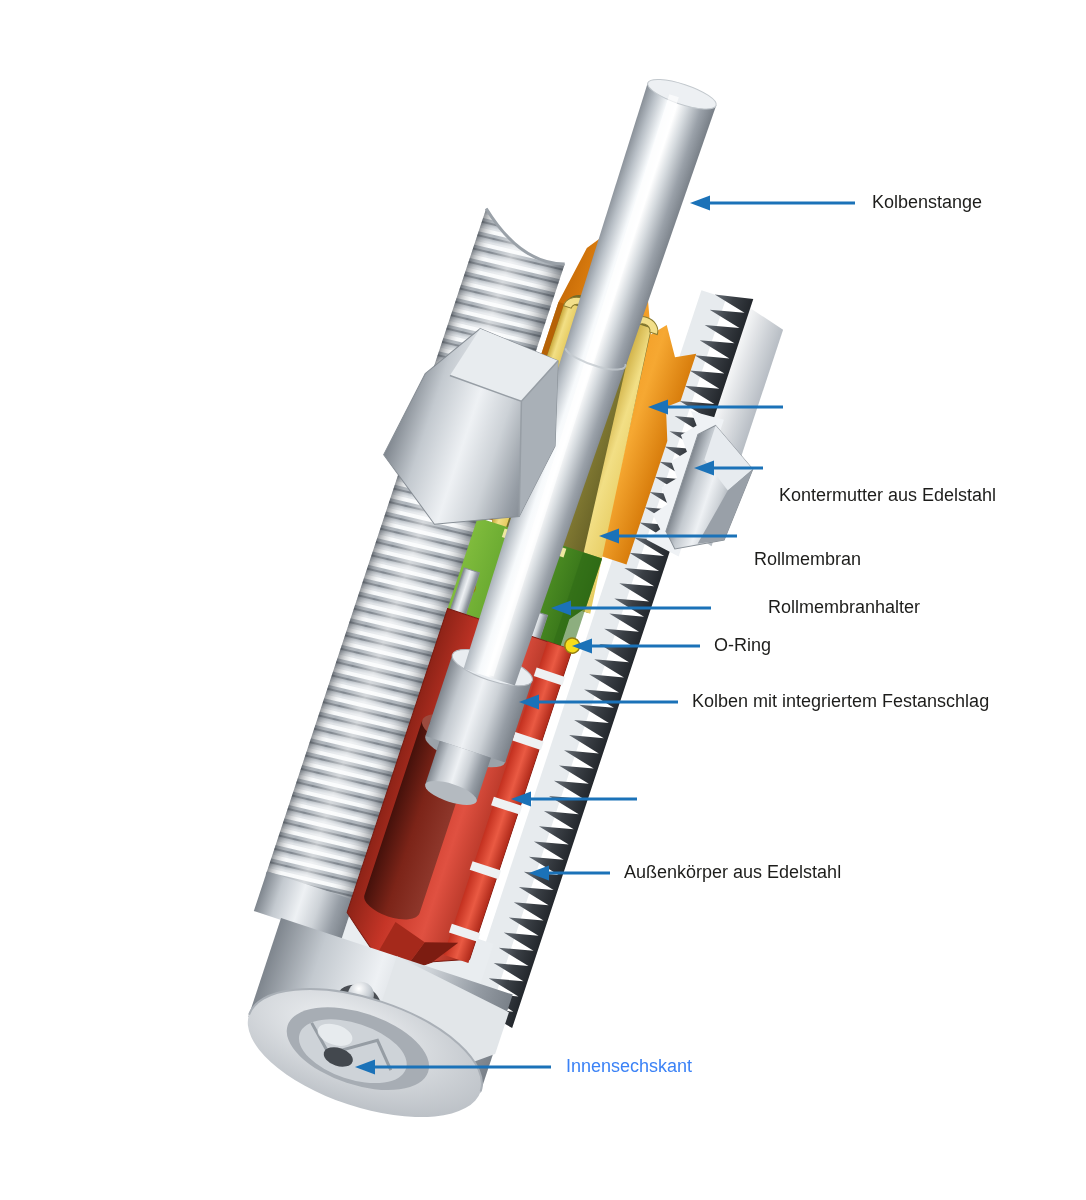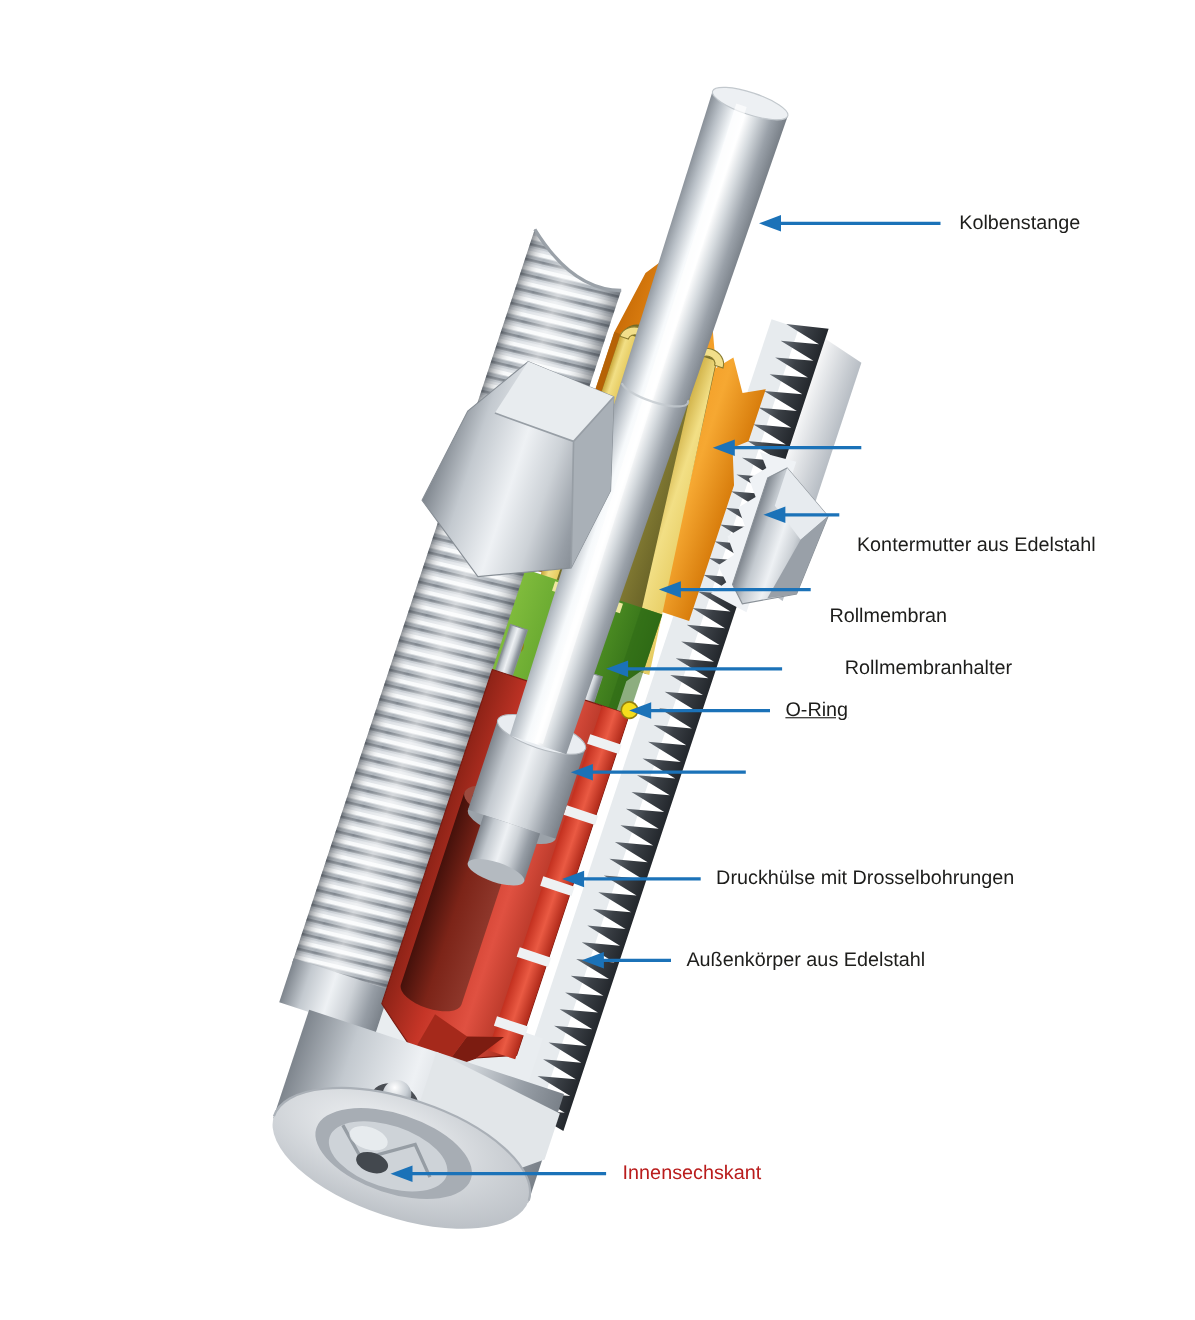--- a/index.html
+++ b/index.html
@@ -260,19 +260,19 @@
         <line x1="372" y1="1067" x2="551" y2="1067" stroke="#1b72b8" stroke-width="3"></line>
         <polygon points="355,1067 375,1059.5 375,1074.5" fill="#1b72b8"></polygon>
       </g>
     </svg>
 
   <div id="labels">
       <div class="callout-label" style="left: 872px; top: 191px; color: rgb(29, 29, 27);">Kolbenstange</div>
       <div class="callout-label" style="left: 779px; top: 484px; color: rgb(29, 29, 27);">Kontermutter aus Edelstahl</div>
       <div class="callout-label" style="left: 754px; top: 524px; color: rgb(29, 29, 27); margin-top: 24px;">Rollmembran</div>
       <div class="callout-label" style="left: 728px; top: 596px; color: rgb(29, 29, 27); margin-left: 40px;">Rollmembranhalter</div>
-      <div class="callout-label" style="left: 714px; top: 634px; color: rgb(29, 29, 27); text-decoration: underline;">O-Ring</div>
-      <div class="callout-label" style="left: 651px; top: 787px; color: rgb(29, 29, 27);">Druckhülse mit Drosselbohrungen</div>
+      <div class="callout-label" style="left: 714px; top: 634px; color: rgb(29, 29, 27);">O-Ring</div>
+      <div class="callout-label" style="left: 692px; top: 690px; color: rgb(29, 29, 27);">Kolben mit integriertem Festanschlag</div>
       <div class="callout-label" style="left: 624px; top: 861px; color: rgb(29, 29, 27);">Außenkörper aus Edelstahl</div>
-      <div class="callout-label" style="left: 566px; top: 1055px; color: #b91c1c;">Innensechskant</div>
+      <div class="callout-label" style="left: 566px; top: 1055px; color: #3b82f6;">Innensechskant</div>
     </div>
 
 </div>
 
 </body></html>

